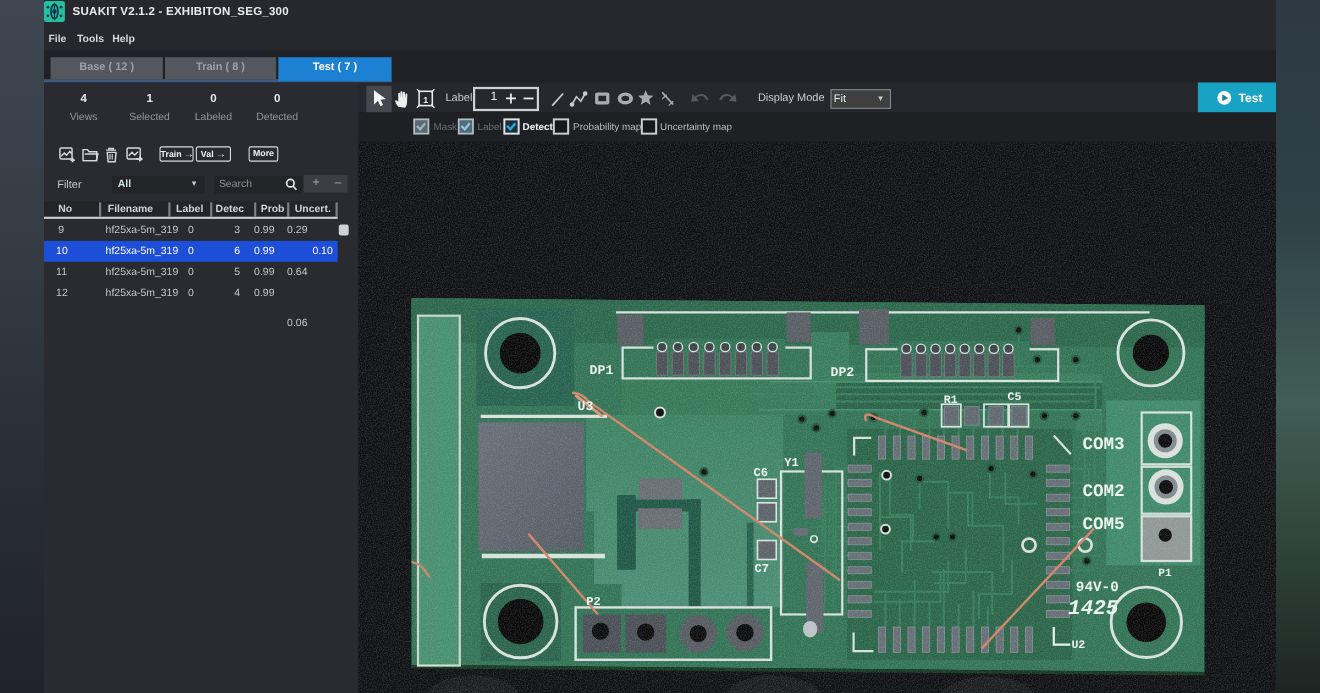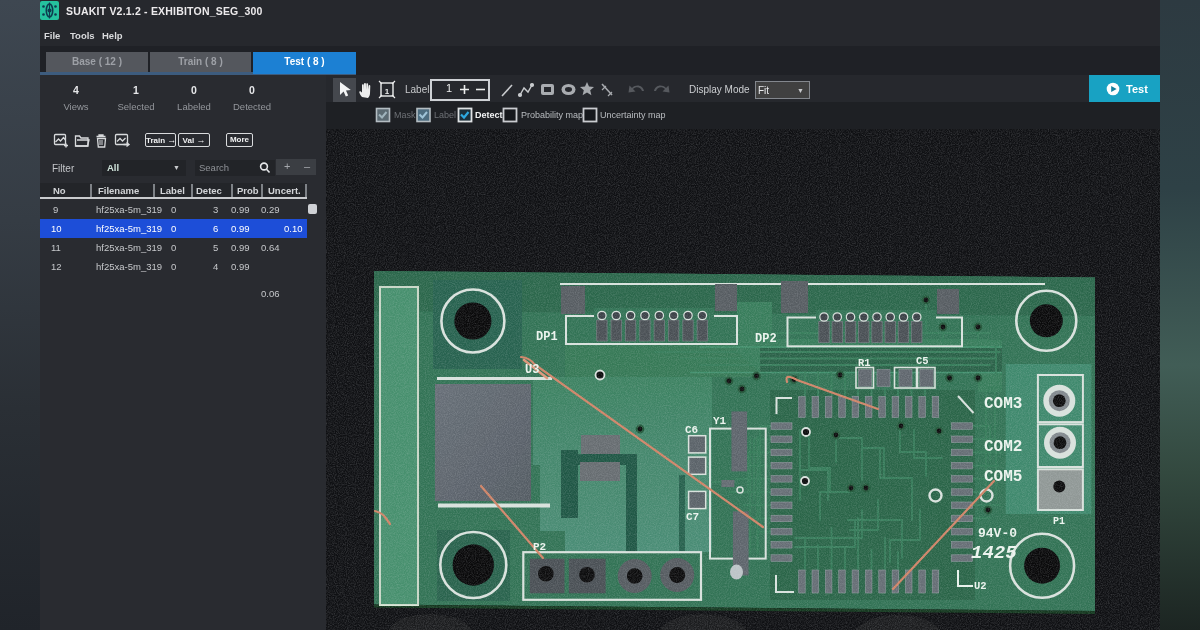--- a/index.html
+++ b/index.html
@@ -45,21 +45,21 @@
   <div class="abs" id="titlebar"></div>
   <div class="abs" id="tabrow"></div>
   <div class="abs" id="logo"></div>
   <div class="abs" id="title">SUAKIT V2.1.2 - EXHIBITON_SEG_300</div>
   <div class="abs menu" style="left:44px;">File</div>
   <div class="abs menu" style="left:70px;">Tools</div>
   <div class="abs menu" style="left:102px;">Help</div>
   <div class="abs tab" style="left:46px;width:102px;">Base ( 12 )</div>
   <div class="abs tab" style="left:150px;width:101px;">Train ( 8 )</div>
   <div class="abs" id="tabline"></div>
-  <div class="abs" id="tabactive">Test ( 8 )</div>
+  <div class="abs" id="tabactive">Test ( 7 )</div>
   <div class="abs" id="lpanel"></div>
 
   <div class="abs statnum" style="left:56px;">4</div>
   <div class="abs statnum" style="left:116px;">1</div>
   <div class="abs statnum" style="left:174px;">0</div>
   <div class="abs statnum" style="left:232px;">0</div>
   <div class="abs statlab" style="left:46px;">Views</div>
   <div class="abs statlab" style="left:106px;">Selected</div>
   <div class="abs statlab" style="left:164px;">Labeled</div>
   <div class="abs statlab" style="left:222px;">Detected</div>

